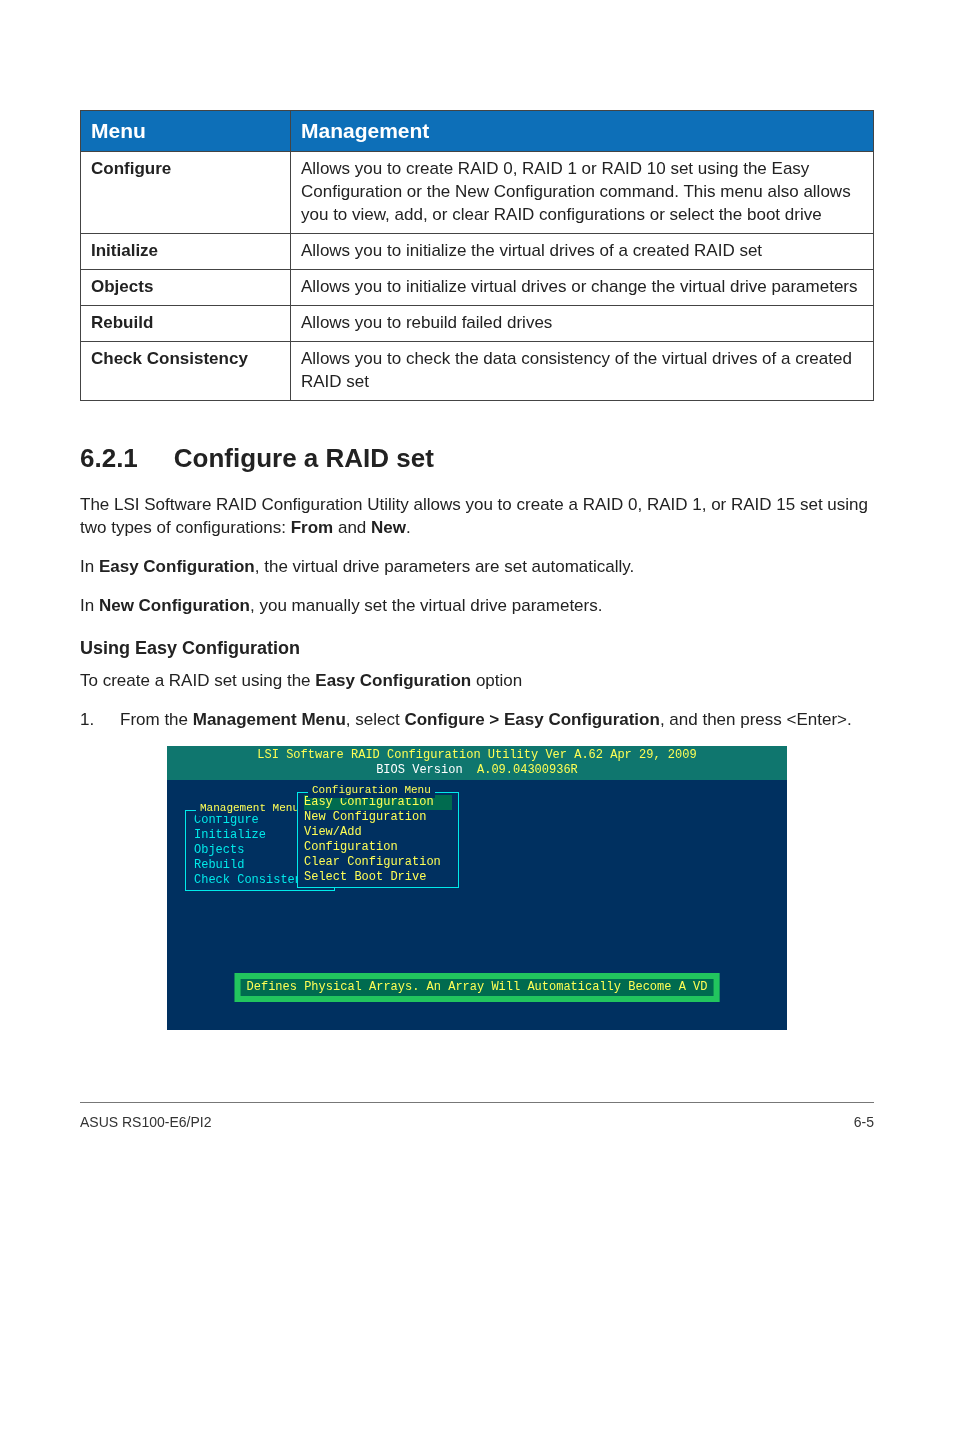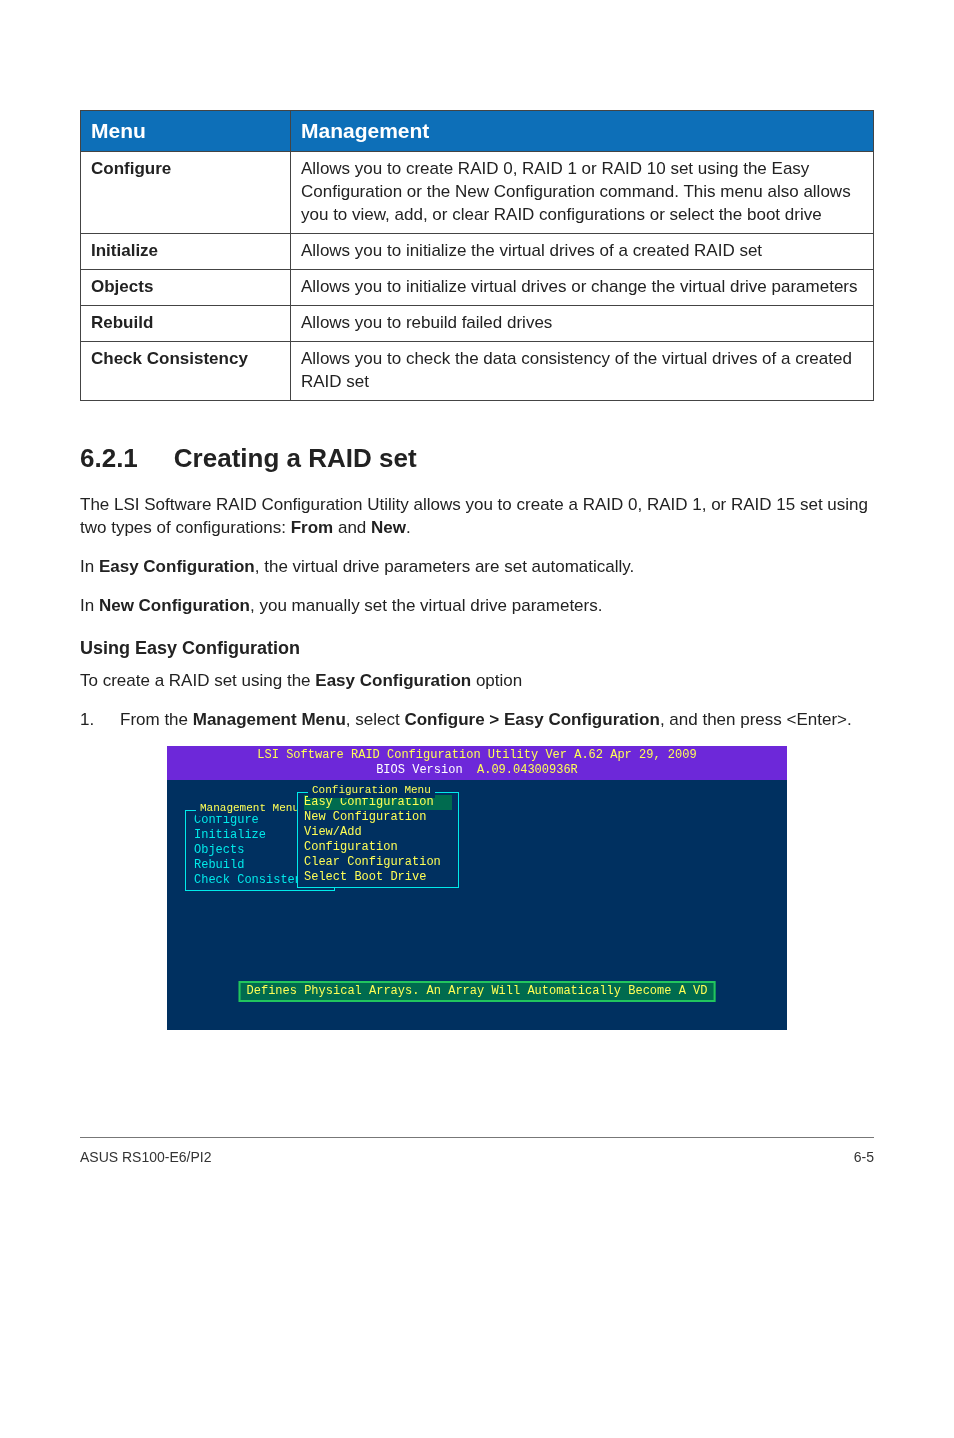--- a/index.html
+++ b/index.html
@@ -62,21 +62,21 @@
 
   
   .bios-wrap {
     width: 620px;
     margin: 10px auto 50px auto;
     font-family: "Courier New", monospace;
     font-size: 12px;
     line-height: 1.25;
   }
   .bios-redbar {
-    background: #6d28d9;
+    background: #0f766e;
     color: #fff;
     text-align: center;
     padding: 2px 4px;
     white-space: pre;
   }
   .bios-redbar .yellow { color: #ffff55; }
   .bios-body {
     background: #003060;
     position: relative;
     height: 250px;
@@ -103,21 +103,21 @@
     font-size:11px;
   }
   .cfg-item { color:#ffff55; }
   .cfg-item.sel { background:#006b4f; color:#ffff55; display:block; }
 
   .bios-hint {
     position:absolute;
     bottom: 28px;
     left: 50%;
     transform: translateX(-50%);
-    border:2px solid #22c55e;
+    border:6px solid #22c55e;
     color:#ffff55;
     background:#006b4f;
     padding:1px 6px;
     white-space: nowrap;
     font-size:12px;
   }
   .bios-footer {
     background:#006b4f;
     color:#fff;
     text-align:center;
@@ -126,21 +126,21 @@
     font-size:12px;
   }
 
   .page-footer {
     border-top: 1px solid #777;
     padding-top: 10px;
     font-size: 14px;
     color: #333;
     display:flex;
     justify-content: space-between;
-    margin-top: 107px;
+    margin-top: 72px;
   }
 </style>
 </head>
 <body>
 
 <table class="desc-table">
   <thead>
     <tr>
       <th>Menu</th>
       <th>Management</th>
@@ -164,21 +164,21 @@
       <td>Allows you to rebuild failed drives</td>
     </tr>
     <tr>
       <td class="menu-col">Check Consistency</td>
       <td>Allows you to check the data consistency of the virtual drives of a created RAID set</td>
     </tr>
   </tbody>
 </table>
 
 <h2 class="section-title">
-  <span class="num">6.2.1</span><span>Creating a RAID set</span>
+  <span class="num">6.2.1</span><span>Configure a RAID set</span>
 </h2>
 
 <p class="body">
   <span>The LSI Software RAID Configuration Utility allows you to create a RAID 0, RAID 1, or RAID 15 set using two types of configurations: </span><b>From</b><span> and </span><b>New</b><span>.</span>
 </p>
 
 <p class="body">
   <span>In </span><b>Easy Configuration</b><span>, the virtual drive parameters are set automatically.</span>
 </p>
 

